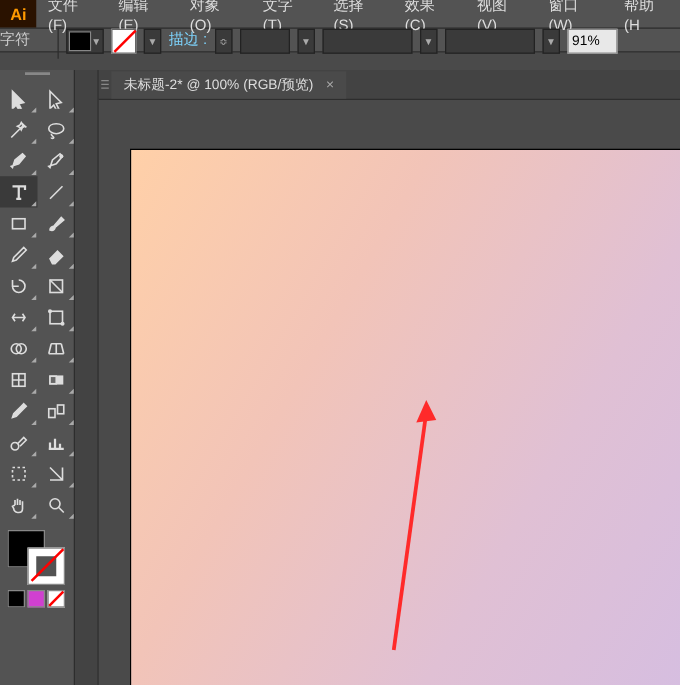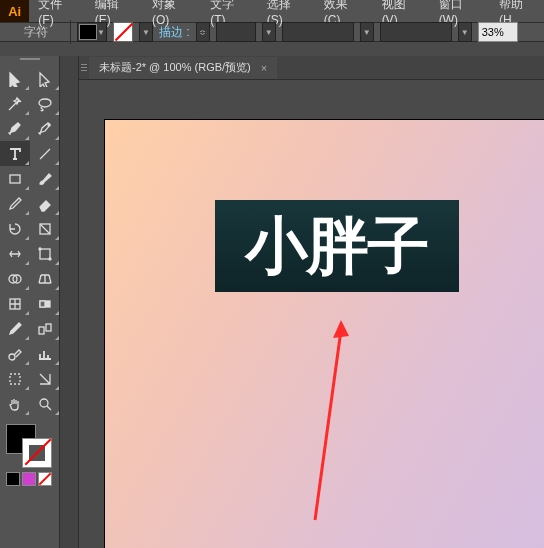--- a/index.html
+++ b/index.html
@@ -2,21 +2,21 @@
 <html><head>
 <meta charset="utf-8">
 <style>
   * { box-sizing: border-box; margin: 0; padding: 0; font-family: "Microsoft YaHei", sans-serif; }
   body { background: #4a4a4a; width: 544px; height: 548px; overflow: hidden; position: relative; }
 
   .menubar { height: 22px; background: #535353; display: flex; align-items: center; font-size: 12px; color: #ddd; }
   .app-badge { width: 30px; height: 22px; background: #2a1200; color: #ff9a00; display: flex; align-items: center; justify-content: center; font-weight: bold; font-size: 13px; }
   .menu-item { padding: 0 9px; cursor: default; }
 
-  .optbar { height: 20px; background: #535353; border-top: 1px solid #2d2d2d; border-bottom: 1px solid #2d2d2d; display: flex; align-items: center; font-size: 12px; color: #ccc; padding-left: 24px; gap: 6px; }
+  .optbar { height: 20px; background: #535353; border-top: 1px solid #2d2d2d; border-bottom: 1px solid #2d2d2d; display: flex; align-items: flex-start; font-size: 12px; color: #ccc; padding-left: 0; gap: 6px; }
   .panel-lbl { min-width: 40px; }
   .sep { width: 1px; height: 24px; background: #2d2d2d; }
   .swatch { width: 30px; height: 20px; background: #3a3a3a; border: 1px solid #222; display: flex; align-items: center; padding: 1px; }
   .swatch .color { width: 18px; height: 16px; background: #000; border: 1px solid #888; }
   .swatch .dd { margin-left: auto; color: #aaa; font-size: 8px; }
   .no-stroke { width: 20px; height: 20px; background: #fff; border: 1px solid #666; position: relative; }
   .no-stroke::after { content: ""; position: absolute; left: -2px; top: 8px; width: 24px; height: 2px; background: #f00; transform: rotate(-45deg); }
   .lbl { color: #7dd3fc; }
   .num-input { width: 40px; height: 20px; background: #3a3a3a; border: 1px solid #222; }
   .dd-small { width: 14px; height: 20px; background: #3a3a3a; border: 1px solid #222; display: flex; align-items: center; justify-content: center; font-size: 8px; color: #aaa; }
@@ -78,21 +78,21 @@
   <div class="no-stroke"></div>
   <div class="dd-small">▼</div>
   <span class="lbl">描边 :</span>
   <div class="dd-small">≎</div>
   <div class="num-input"></div>
   <div class="dd-small">▼</div>
   <div class="sel-input"></div>
   <div class="dd-small">▼</div>
   <div class="sel-input"></div>
   <div class="dd-small">▼</div>
-  <div class="opacity-input">33%</div>
+  <div class="opacity-input">91%</div>
 </div>
 
 <div class="toolbox">
   <div class="tb-hdr">
       <span></span>
     </div>
   <div class="tool-grid" id="tool-grid">
       <div class="tool">
         <svg class="t-svg" viewBox="0 0 16 16">
           <path d="M3 2l9 9-4 1 2 4-2 1-2-4-3 3z" fill="#ddd"></path>
@@ -293,21 +293,18 @@
       <span></span>
     </div>
   <div class="doc-tab">
     <span>未标题-2* @ 100% (RGB/预览)</span>
     <span class="tab-close">×</span>
   </div>
 </div>
 
 <div class="canvas-area">
   <div class="artboard">
-    <div class="text-box">
-      <span>小胖子</span>
-    </div>
     <svg class="arrow" width="40" height="210">
       <line x1="4" y1="200" x2="30" y2="10" stroke="#ff2a2a" stroke-width="3"></line>
       <polygon points="30,0 22,18 38,16" fill="#ff2a2a"></polygon>
     </svg>
   </div>
 </div>
 
 </body></html>

